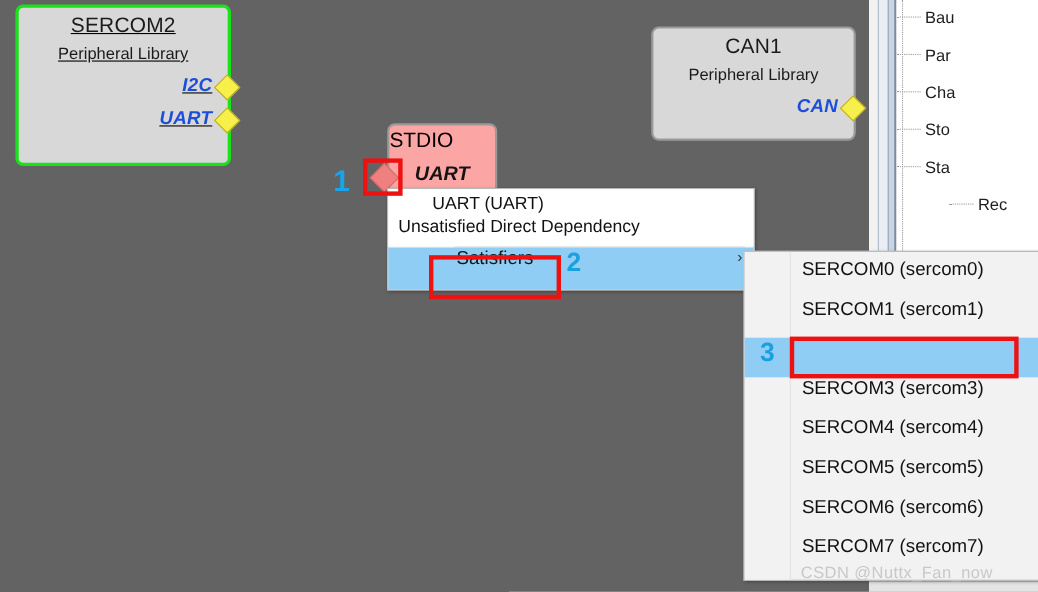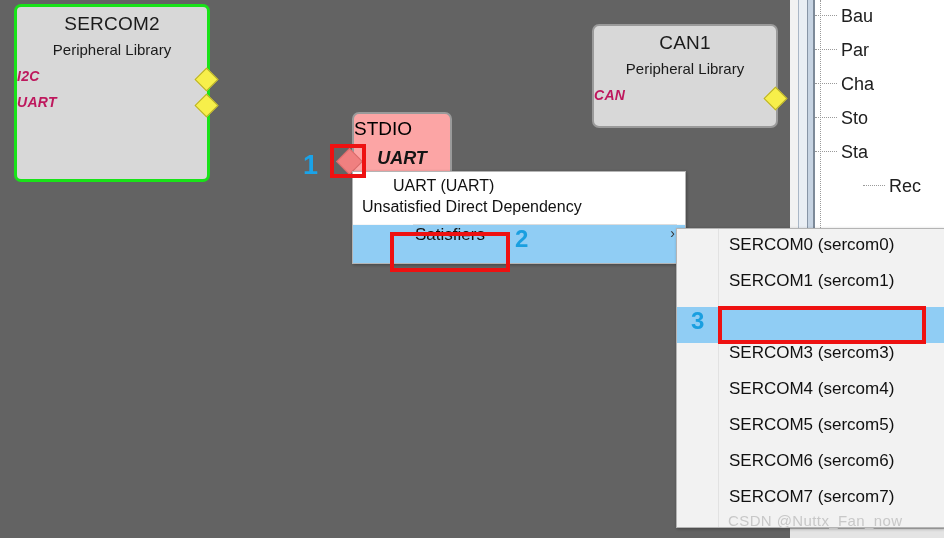--- a/index.html
+++ b/index.html
@@ -51,25 +51,25 @@
     text-align: center;
     font-size: 15px;
     color: #1b1b1b;
     margin-top: 6px;
   }
   .block .ports {
     margin-top: 6px;
   }
   .block .port {
     position: relative;
-    text-align: left;
-    font-size: 14px;
+    text-align: right;
+    font-size: 17px;
     font-weight: bold;
     font-style: italic;
-    color: #be185d;
+    color: #1d4ed8;
     padding-right: 14px;
     margin-top: 10px;
     letter-spacing: .3px;
   }
   .diamond {
     position: absolute;
     width: 15px; height: 15px;
     background: #f7ef4a;
     border: 1px solid #b7ae2a;
     transform: rotate(45deg);
@@ -149,21 +149,21 @@
   }
 
   
   .tree-row {
     position: absolute;
     left: 0px;
     height: 20px;
     display: flex;
     align-items: center;
     white-space: nowrap;
-    font-size: 18px;
+    font-size: 15px;
     color: #202020;
   }
   .tree-dots {
     width: 22px;
     height: 1px;
     border-top: 1px dotted #9a9a9a;
     margin-right: 4px;
     flex: none;
   }
   .tree-vline {
@@ -297,21 +297,21 @@
     letter-spacing: .4px;
   }
 </style>
 </head>
 <body>
 
 <div id="screen">
 
   <div id="canvas">
 
-    <div class="block sel" id="blk-sercom2" style="left:14px; top:4px; width:196px; height:178px;">
+    <div class="block sel" id="blk-sercom2" style="left:14px; top:4px; width:196px; height:147px;text-decoration:underline;">
       <div class="btitle">SERCOM2</div>
       <div class="bsub">Peripheral Library</div>
       <div class="ports">
         <div class="port">
           <span>I2C</span>
           <span class="diamond" style="right:-8px; top:3px;"></span>
         </div>
         <div class="port">
           <span>UART</span>
           <span class="diamond" style="right:-8px; top:3px;"></span>

